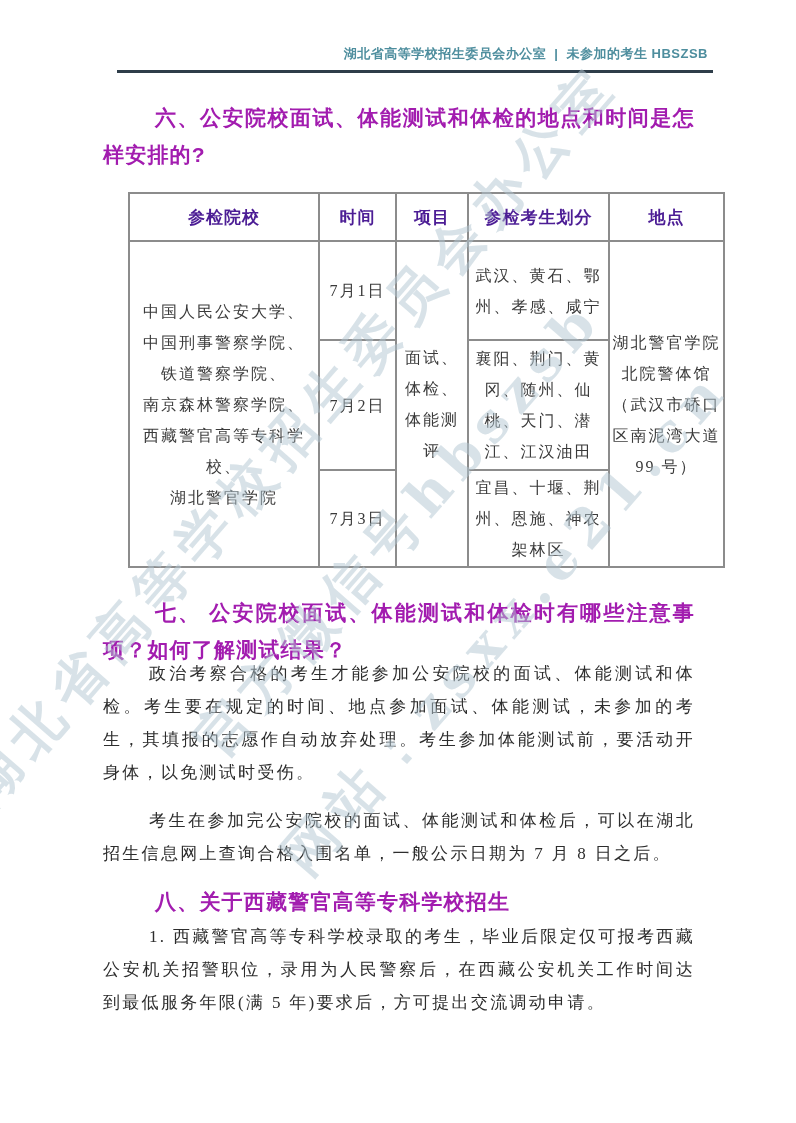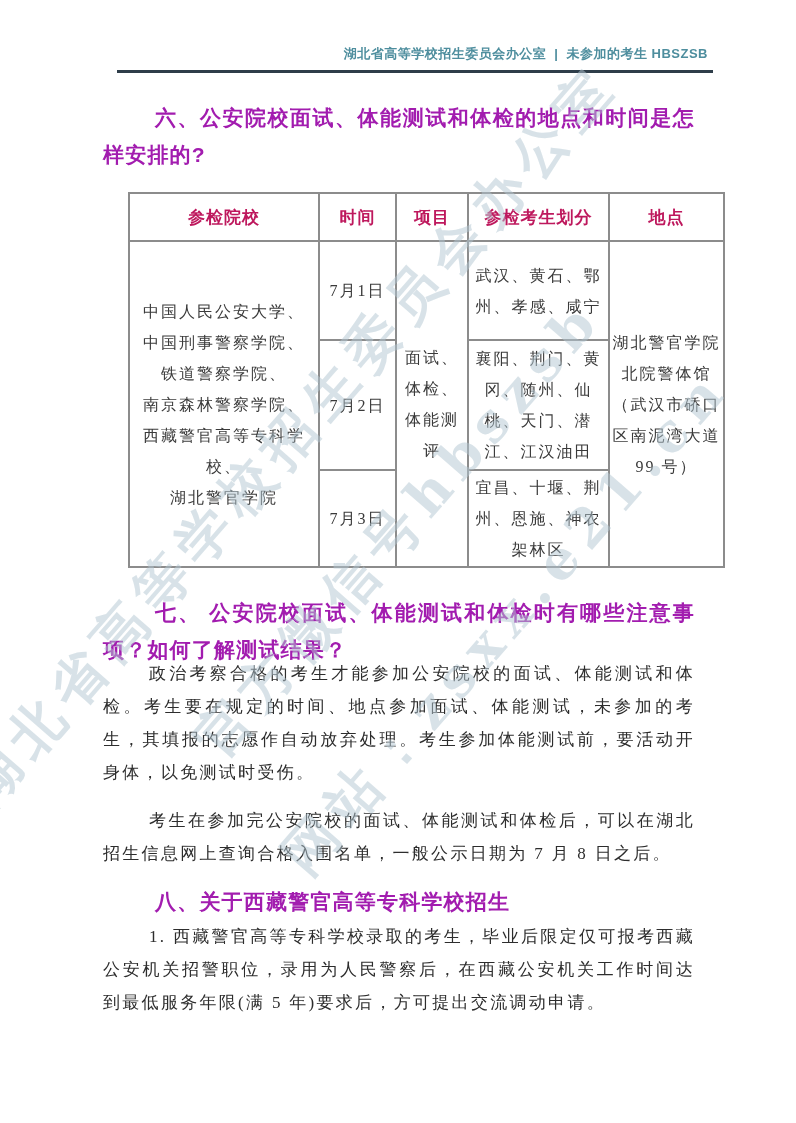--- a/index.html
+++ b/index.html
@@ -71,21 +71,21 @@
     border-collapse:collapse; table-layout:fixed; z-index:2;
     background:transparent;
   }
   table.exam th, table.exam td {
     border:2px solid #8c8c8c;
     overflow:hidden;
   }
   table.exam th {
     height:44px;
     font-family:"Liberation Sans", sans-serif;
-    font-size:17px; font-weight:bold; color:#be185d;
+    font-size:17px; font-weight:bold; color:#4c1d95;
     letter-spacing:1px; text-align:center; vertical-align:middle;
   }
   table.exam td {
     font-family:"Liberation Serif", serif;
     font-size:16px; color:#3a3a3a;
     letter-spacing:2px; line-height:31px;
     text-align:center; vertical-align:middle;
     white-space:pre-line;
   }
   td.cell-schools { text-align:left; padding:12px 11px; }

